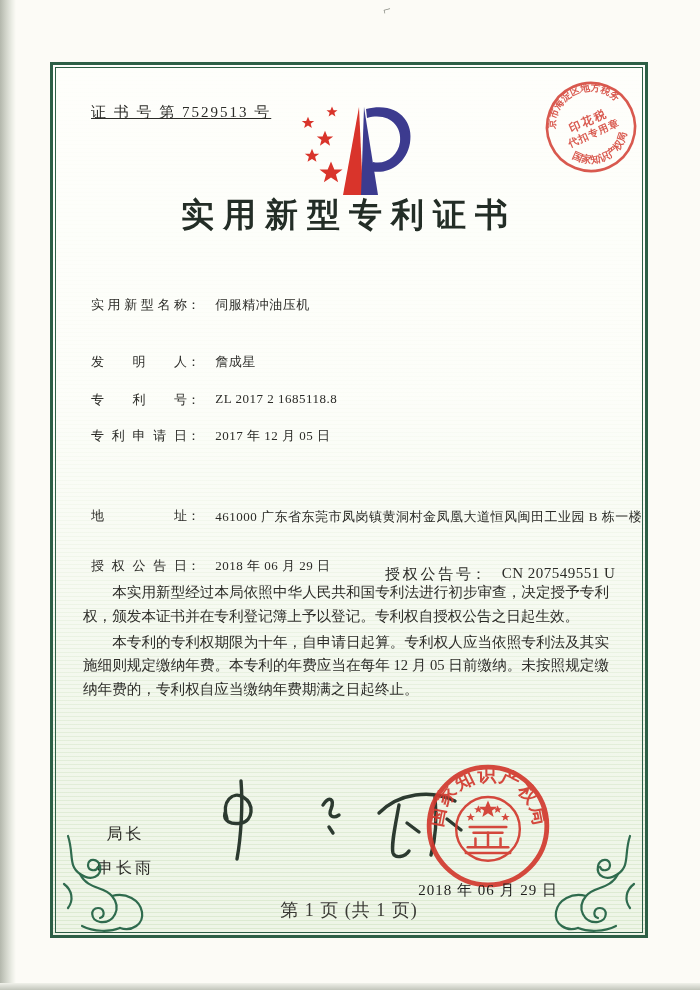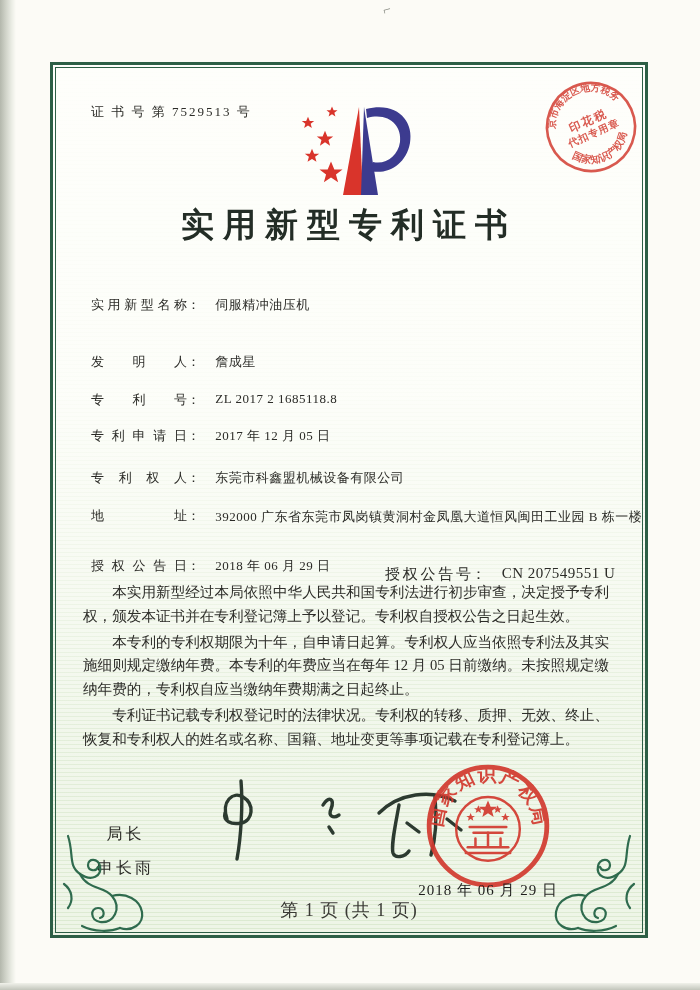--- a/index.html
+++ b/index.html
@@ -13,24 +13,24 @@
     transform:rotate(-15deg);z-index:6;}
 
   .frame{position:absolute;left:50px;top:62px;width:592px;height:870px;
     border:3px solid #2d5f46;
     background:
       linear-gradient(180deg,rgba(255,255,252,.95) 0%,rgba(255,255,252,.86) 38%,
         rgba(255,255,252,.55) 58%,rgba(255,255,252,.18) 78%,rgba(255,255,252,0) 100%),
       repeating-linear-gradient(180deg,#eef5e7 0px,#eef5e7 3px,#dcead1 3px,#dcead1 4px);}
   .frame-inner{position:absolute;inset:2px;border:1px solid #2d5f46;pointer-events:none;}
 
-  .cert-number{position:absolute;left:38px;top:38px;font-size:13px;letter-spacing:2px;
-    color:#2c2c28;}
+  .cert-number{position:absolute;left:38px;top:38px;font-size:15px;letter-spacing:2px;
+    color:#2c2c28;text-decoration:underline;}
   .logo{position:absolute;left:50%;top:34px;transform:translateX(-50%);}
-  .title{position:absolute;left:0;top:138px;width:100%;text-align:center;font-size:33px;
+  .title{position:absolute;left:0;top:128px;width:100%;text-align:center;font-size:33px;
     font-weight:700;letter-spacing:9px;color:#232d26;font-family:Liberation Mono, monospace;}
 
   .row{position:absolute;left:38px;font-size:13px;color:#2b2b27;white-space:nowrap;}
   .lbl{display:inline-block;width:96px;text-align:justify;text-align-last:justify;
     vertical-align:top;}
   .colon{display:inline-block;vertical-align:top;}
   .val{display:inline-block;margin-left:12px;vertical-align:top;letter-spacing:.5px;}
   .val-wrap{white-space:normal;width:438px;line-height:1.55;}
   .row2{position:absolute;left:332px;font-size:15px;color:#2b2b27;white-space:nowrap;}
   .lbl-sm{display:inline-block;width:86px;text-align:justify;text-align-last:justify;
@@ -96,41 +96,36 @@
       <span class="val">詹成星</span>
     </div>
     <div class="row" style="top:326px">
       <span class="lbl">专利号</span><span class="colon">：</span>
       <span class="val">ZL 2017 2 1685118.8</span>
     </div>
     <div class="row" style="top:362px">
       <span class="lbl">专利申请日</span><span class="colon">：</span>
       <span class="val">2017 年 12 月 05 日</span>
     </div>
-    <div class="row" style="top:404px">
-      <span class="lbl">专利权人</span><span class="colon">：</span>
-      <span class="val">东莞市科鑫盟机械设备有限公司</span>
-    </div>
     <div class="row" style="top:442px">
       <span class="lbl">地址</span><span class="colon">：</span>
-      <span class="val val-wrap">392000 广东省东莞市凤岗镇黄洞村金凤凰大道恒风闽田工业园 B 栋一楼</span>
+      <span class="val val-wrap">461000 广东省东莞市凤岗镇黄洞村金凤凰大道恒风闽田工业园 B 栋一楼</span>
     </div>
     <div class="row" style="top:492px">
       <span class="lbl">授权公告日</span><span class="colon">：</span>
       <span class="val">2018 年 06 月 29 日</span>
     </div>
     <div class="row2" style="top:500px">
       <span class="lbl-sm">授权公告号</span><span class="colon">：</span>
       <span class="val">CN 207549551 U</span>
     </div>
 
     <div class="paras">
       <p>本实用新型经过本局依照中华人民共和国专利法进行初步审查，决定授予专利权，颁发本证书并在专利登记簿上予以登记。专利权自授权公告之日起生效。</p>
       <p>本专利的专利权期限为十年，自申请日起算。专利权人应当依照专利法及其实施细则规定缴纳年费。本专利的年费应当在每年 12 月 05 日前缴纳。未按照规定缴纳年费的，专利权自应当缴纳年费期满之日起终止。</p>
-      <p>专利证书记载专利权登记时的法律状况。专利权的转移、质押、无效、终止、恢复和专利权人的姓名或名称、国籍、地址变更等事项记载在专利登记簿上。</p>
     </div>
 
     <div class="officer">
       <div>局长</div>
       <div>申长雨</div>
     </div>
 
     <svg class="autograph" width="270" height="96" viewBox="0 0 270 96">
       <g fill="none" stroke="#2c3a30" stroke-width="3.4" stroke-linecap="round" stroke-linejoin="round">
         <path d="M38,10 C40,34 38,66 34,88"></path>

